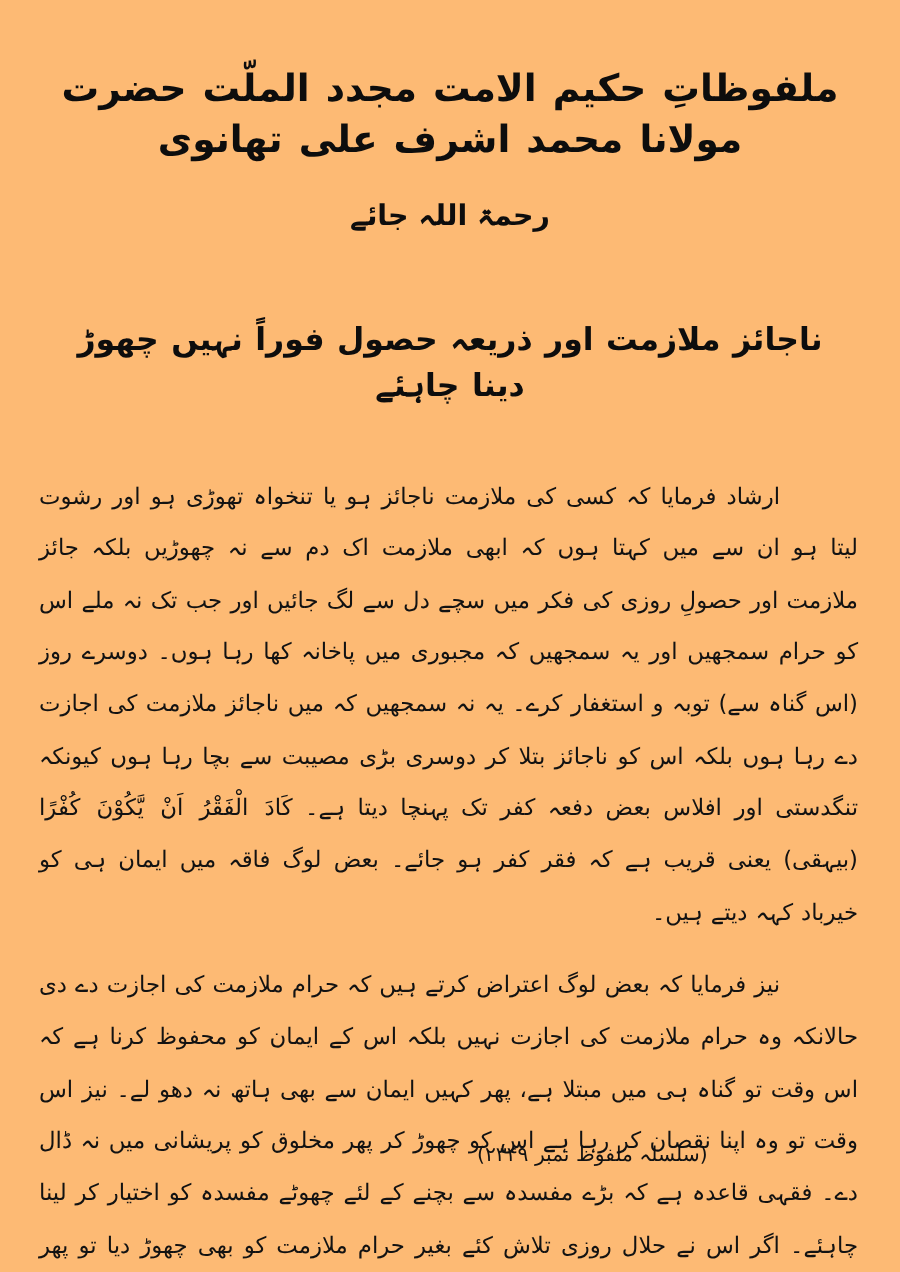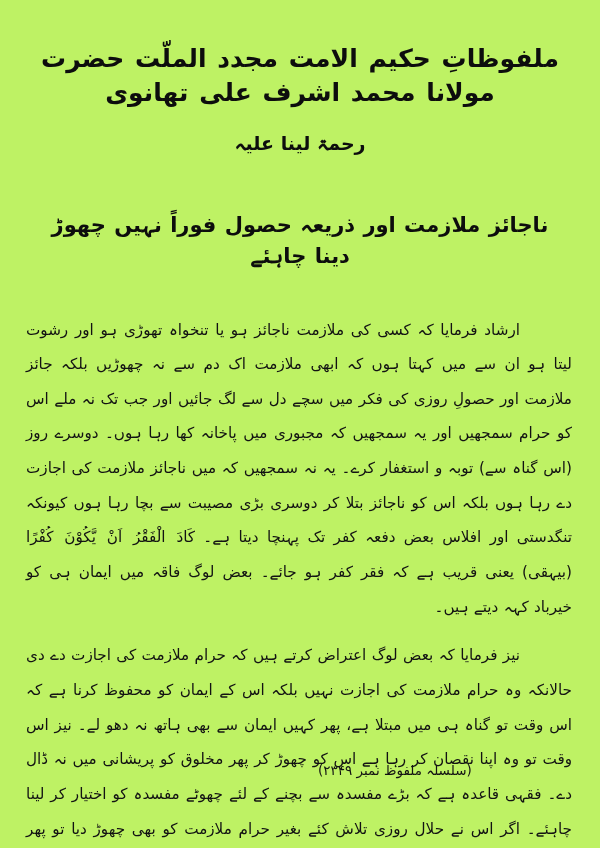--- a/index.html
+++ b/index.html
@@ -13,21 +13,21 @@
     height: 848px;
     overflow: hidden;
     font-family: "DejaVu Sans", "Liberation Sans", sans-serif;
     color: #111111;
   }
 
   .page {
     position: relative;
     width: 600px;
     height: 848px;
-    background: #bef264;
+    background: #fdba74;
     box-sizing: border-box;
     direction: rtl;
   }
 
   
   .title-block {
     padding-top: 42px;
     text-align: center;
   }
   .doc-title {
@@ -92,21 +92,21 @@
     direction: rtl;
   }
 </style>
 </head>
 <body>
 
 <div class="page">
 
   <div class="title-block">
     <h1 class="doc-title">ملفوظاتِ حکیم الامت مجدد الملّت حضرت مولانا محمد اشرف علی تھانوی</h1>
-    <div class="doc-subtitle">رحمۃ لینا علیہ</div>
+    <div class="doc-subtitle">رحمۃ اللہ جائے</div>
   </div>
 
   <h2 class="section-heading">ناجائز ملازمت اور ذریعہ حصول فوراً نہیں چھوڑ دینا چاہئے</h2>
 
   <div class="body-block">
 
     <p class="para"><span>ارشاد فرمایا کہ کسی کی ملازمت ناجائز ہو یا تنخواہ تھوڑی ہو اور رشوت لیتا ہو ان سے میں کہتا ہوں کہ ابھی ملازمت اک دم سے نہ چھوڑیں بلکہ جائز ملازمت اور حصولِ روزی کی فکر میں سچے دل سے لگ جائیں اور جب تک نہ ملے اس کو حرام سمجھیں اور یہ سمجھیں کہ مجبوری میں پاخانہ کھا رہا ہوں۔ دوسرے روز (اس گناہ سے) توبہ و استغفار کرے۔ یہ نہ سمجھیں کہ میں ناجائز ملازمت کی اجازت دے رہا ہوں بلکہ اس کو ناجائز بتلا کر دوسری بڑی مصیبت سے بچا رہا ہوں کیونکہ تنگدستی اور افلاس بعض دفعہ کفر تک پہنچا دیتا ہے۔ </span><span class="arabic">کَادَ الْفَقْرُ اَنْ یَّکُوْنَ کُفْرًا</span><span> (بیہقی) یعنی قریب ہے کہ فقر کفر ہو جائے۔ بعض لوگ فاقہ میں ایمان ہی کو خیرباد کہہ دیتے ہیں۔</span></p>
 
     <p class="para">نیز فرمایا کہ بعض لوگ اعتراض کرتے ہیں کہ حرام ملازمت کی اجازت دے دی حالانکہ وہ حرام ملازمت کی اجازت نہیں بلکہ اس کے ایمان کو محفوظ کرنا ہے کہ اس وقت تو گناہ ہی میں مبتلا ہے، پھر کہیں ایمان سے بھی ہاتھ نہ دھو لے۔ نیز اس وقت تو وہ اپنا نقصان کر رہا ہے اس کو چھوڑ کر پھر مخلوق کو پریشانی میں نہ ڈال دے۔ فقہی قاعدہ ہے کہ بڑے مفسدہ سے بچنے کے لئے چھوٹے مفسدہ کو اختیار کر لینا چاہئے۔ اگر اس نے حلال روزی تلاش کئے بغیر حرام ملازمت کو بھی چھوڑ دیا تو پھر دوسروں کو نقصان پہنچائے گا۔</p>
 

